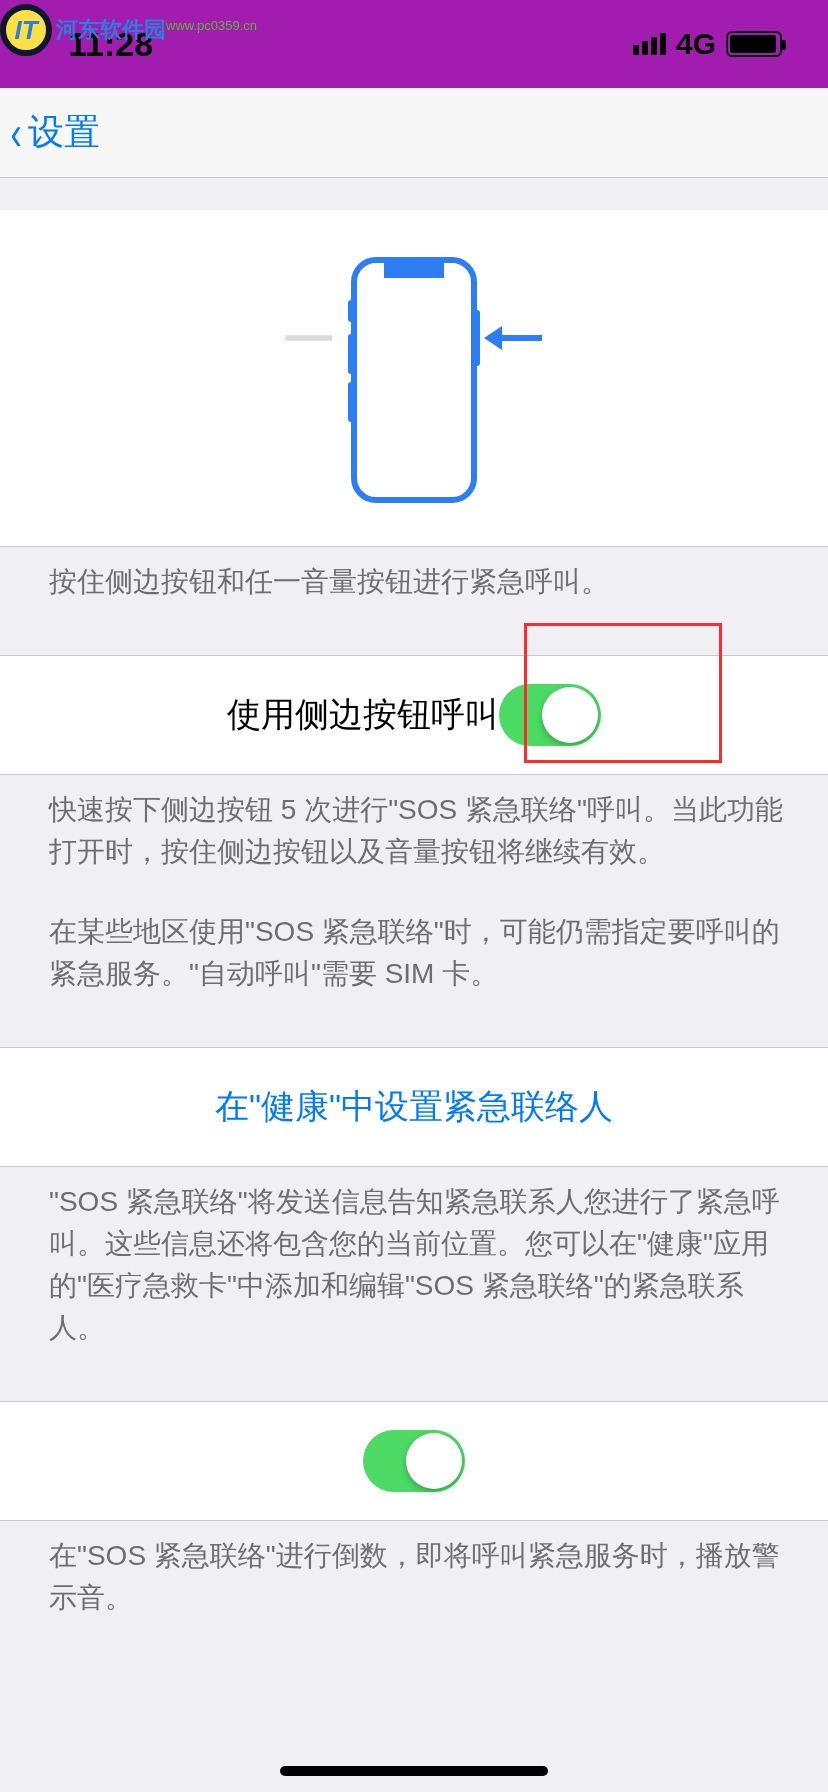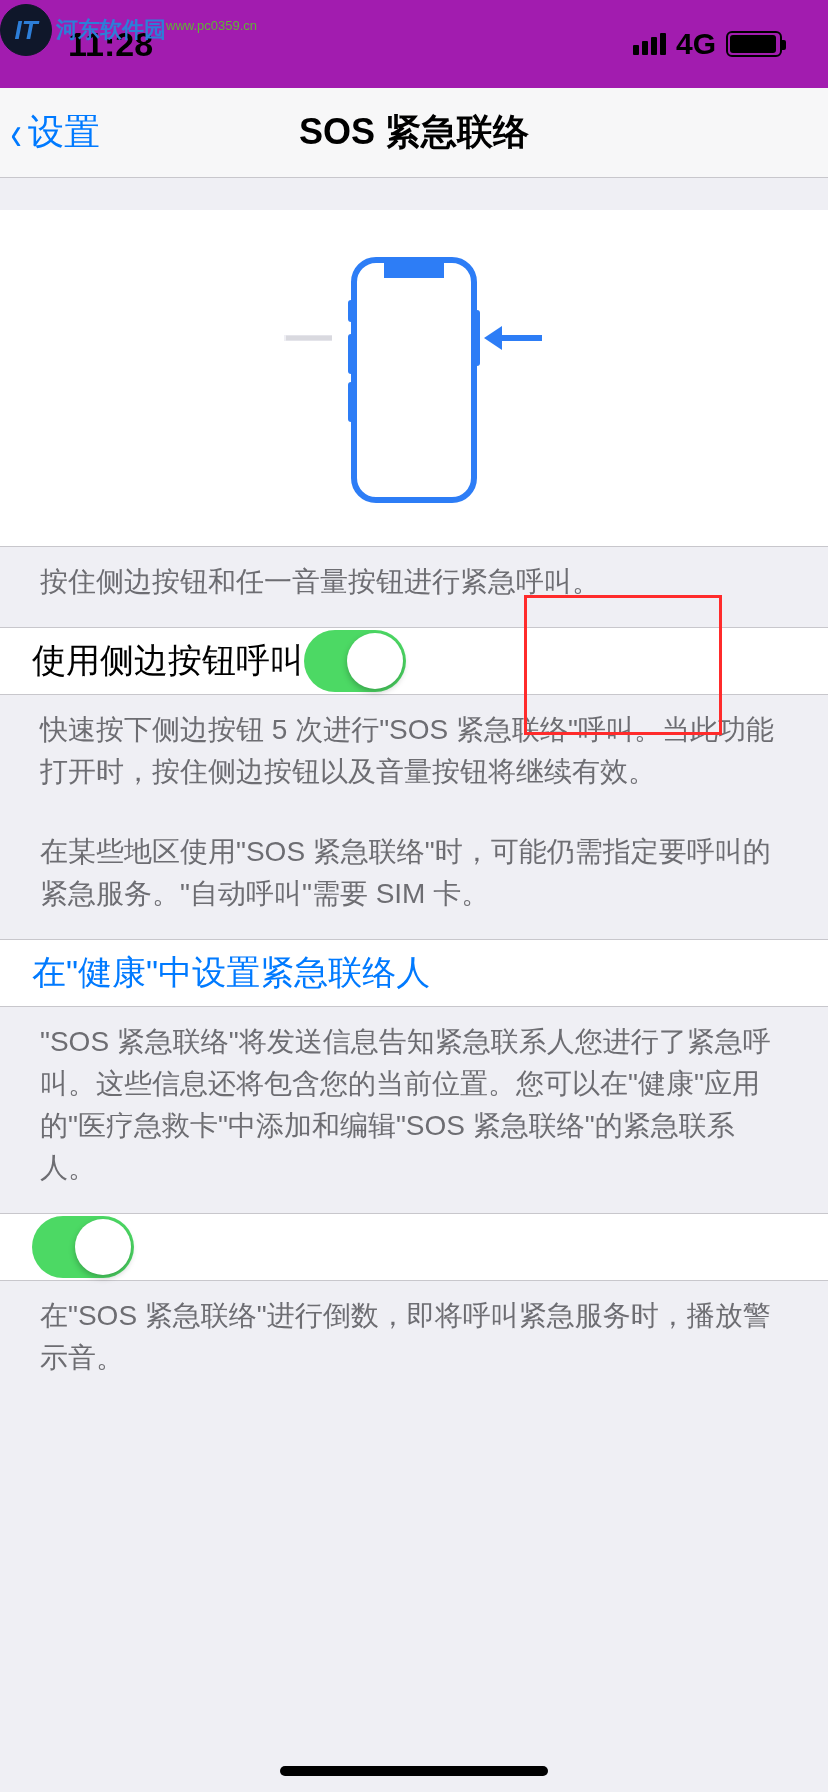--- a/index.html
+++ b/index.html
@@ -21,26 +21,26 @@
       top: 4px;
       left: 0;
       z-index: 5;
       display: flex;
       align-items: center;
       gap: 4px;
     }
     .wm-circle {
       width: 52px;
       height: 52px;
-      border: 1px solid #0f172a;
+      border: 6px solid #0f172a;
       border-radius: 50%;
       display: flex;
       align-items: center;
       justify-content: center;
-      background: #0f172a;
+      background: #fde047;
     }
     .wm-inner {
       font-size: 26px;
       font-weight: 700;
       color: #2d7ed8;
       font-style: italic;
     }
     .wm-txt { display: flex; flex-direction: row; line-height: 1.0; }
     .wm-cn { font-size: 22px; font-weight: 700; color: #2d7ed8; }
     .wm-url { font-size: 13px; color: #5fb336; }
@@ -143,31 +143,33 @@
       padding: 40px 0 36px;
       display: flex;
       justify-content: center;
       margin-top: 32px;
     }
     .footer-text {
       padding: 14px 40px 24px;
       font-size: 28px;
       color: #6d6d72;
       line-height: 1.5;
+      margin-left: 9px;
     }
     .footer-text a { color: #007aff; text-decoration: none; }
     .cell {
       background: #fff;
       border-top: 1px solid #c8c7cc;
       border-bottom: 1px solid #c8c7cc;
       padding: 0 32px;
-      height: 68px;
-      display: flex;
-      align-items: center;
-      justify-content: flex-start;
+      height: 120px;
+      display: flex;
+      align-items: center;
+      justify-content: center;
+      margin-top: 28px;
     }
     .cell-label {
       font-size: 34px;
       color: #000;
     }
     .cell-link .cell-label { color: #007aff; }
     .highlight-box {
       border: 3px solid #ff2b2b;
       position: absolute;
       pointer-events: none;
@@ -229,21 +231,20 @@
         <div class="battery-fill"></div>
       </div>
   </div>
 </div>
 
 <div class="nav">
   <div class="back">
     <span class="chev">‹</span>
     <span>设置</span>
   </div>
-  <span class="nav-title">SOS 紧急联络</span>
 </div>
 
 <div class="content">
 
   <div class="hero">
     <svg width="260" height="260" viewBox="0 0 260 260">
       <rect x="70" y="10" width="120" height="240" rx="22" ry="22" fill="none" stroke="#2d7df6" stroke-width="6"></rect>
       <rect x="100" y="10" width="60" height="18" rx="0" fill="#2d7df6"></rect>
       <rect x="64" y="50" width="6" height="22" rx="3" fill="#2d7df6"></rect>
       <rect x="64" y="84" width="6" height="40" rx="3" fill="#2d7df6"></rect>

